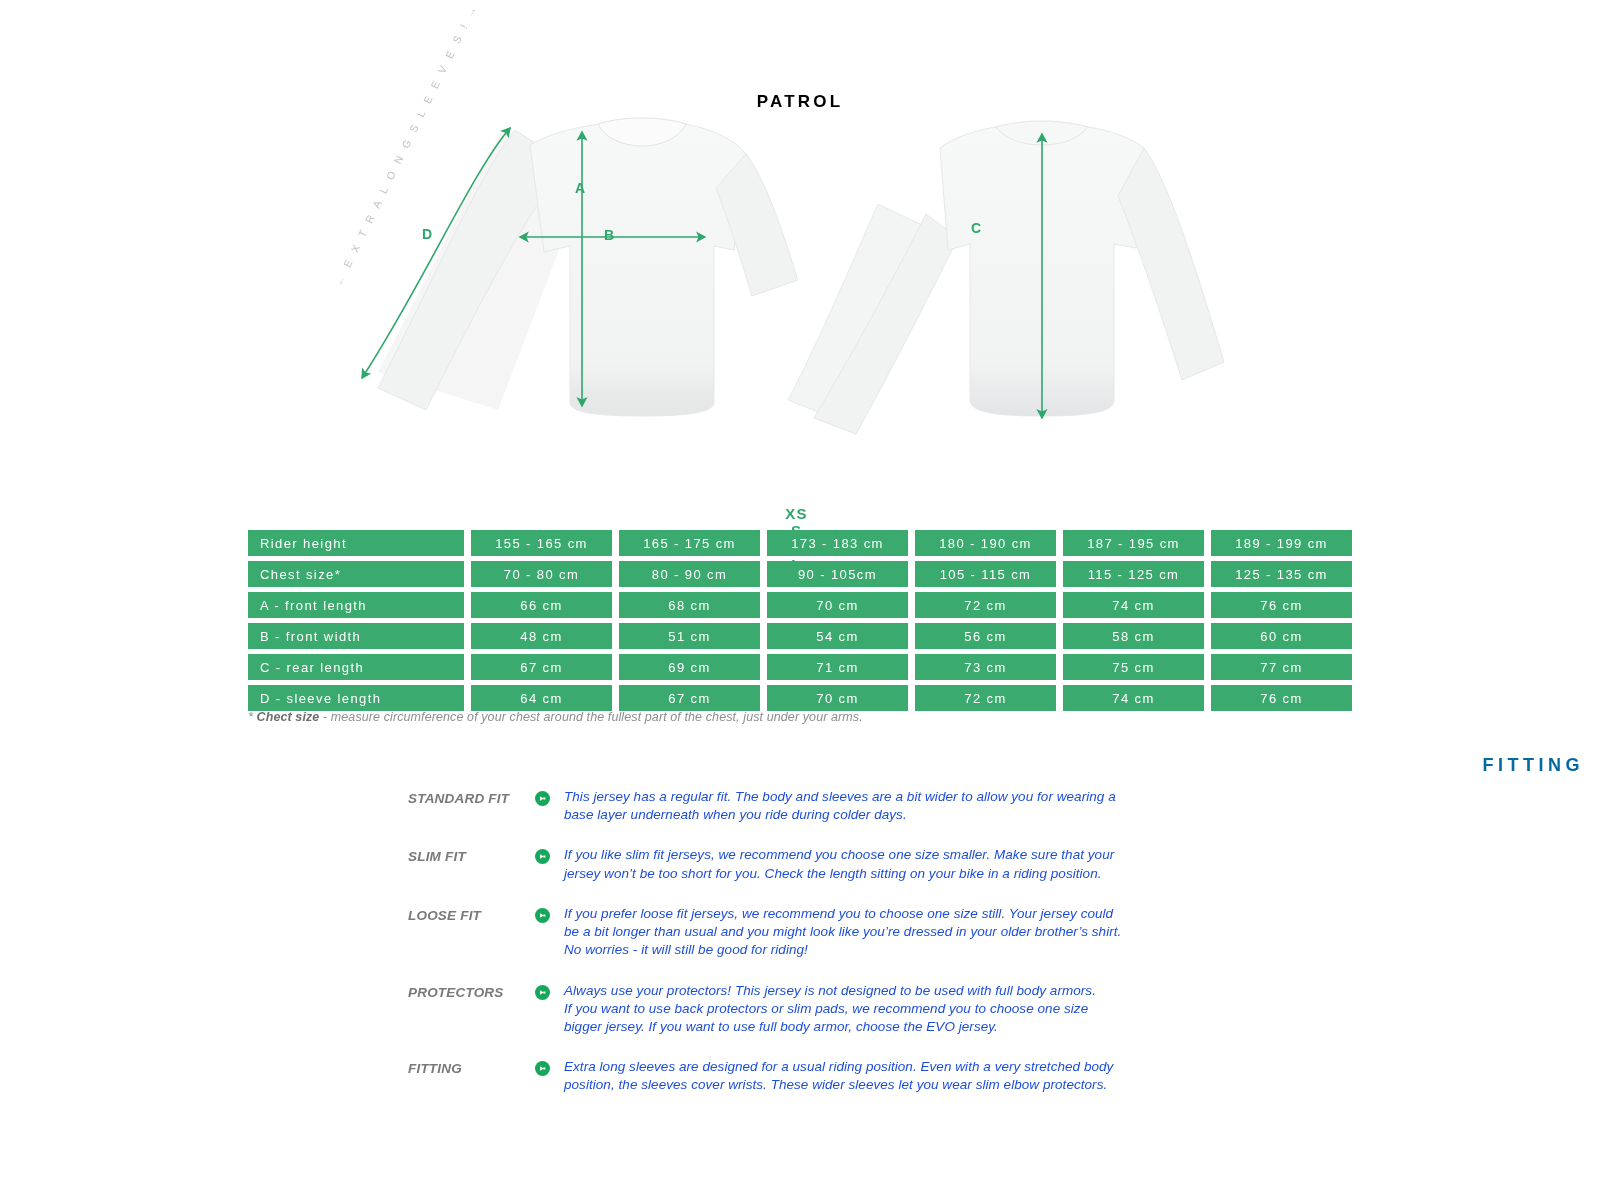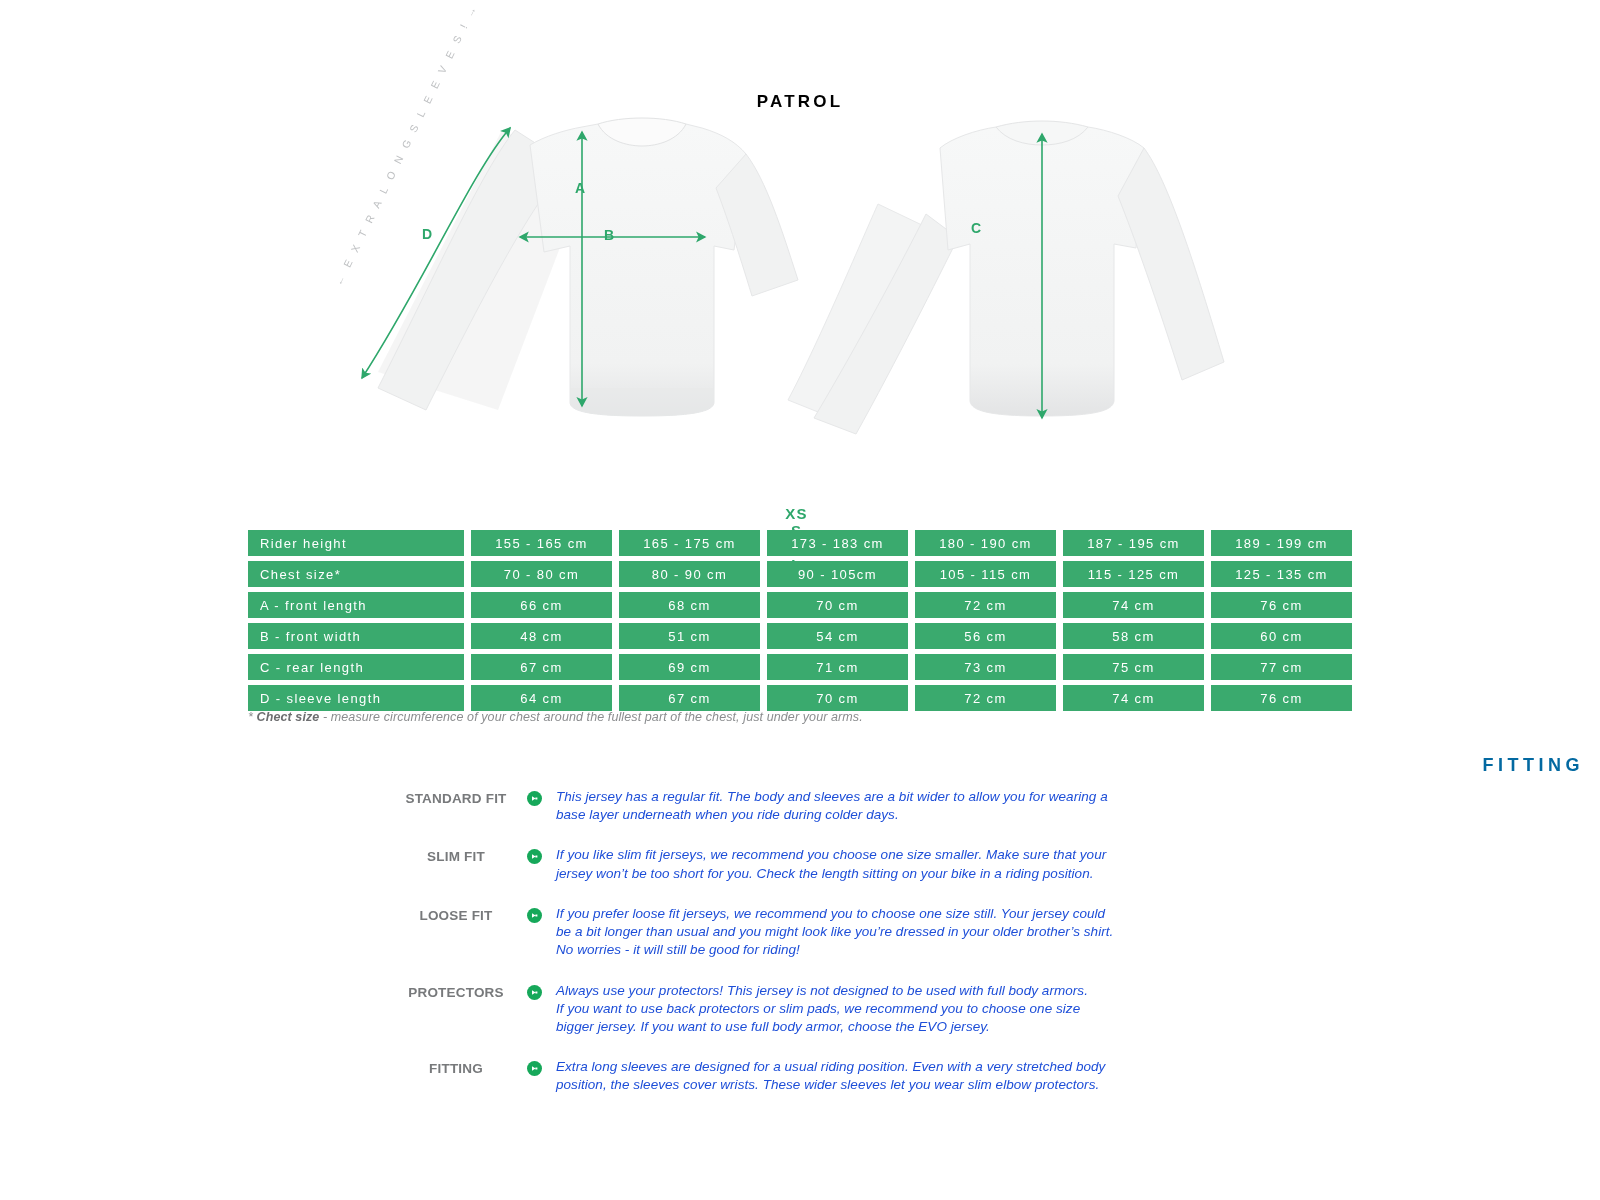--- a/index.html
+++ b/index.html
@@ -160,26 +160,28 @@
     width: 760px;
   }
   .fit-item {
     display: flex;
     align-items: flex-start;
     margin-bottom: 22px;
   }
   .fit-label {
     width: 112px;
     flex: none;
-    text-align: center;
+    text-align: left;
     font-size: 13.5px;
+    font-style: italic;
     font-weight: bold;
     color: #77797b;
     letter-spacing: 0.2px;
     padding-top: 3px;
+    margin-left: 8px;
   }
   .fit-arrow {
     width: 44px;
     flex: none;
     display: flex;
     justify-content: center;
     padding-top: 3px;
   }
   .fit-desc {
     flex: 1 1 auto;

